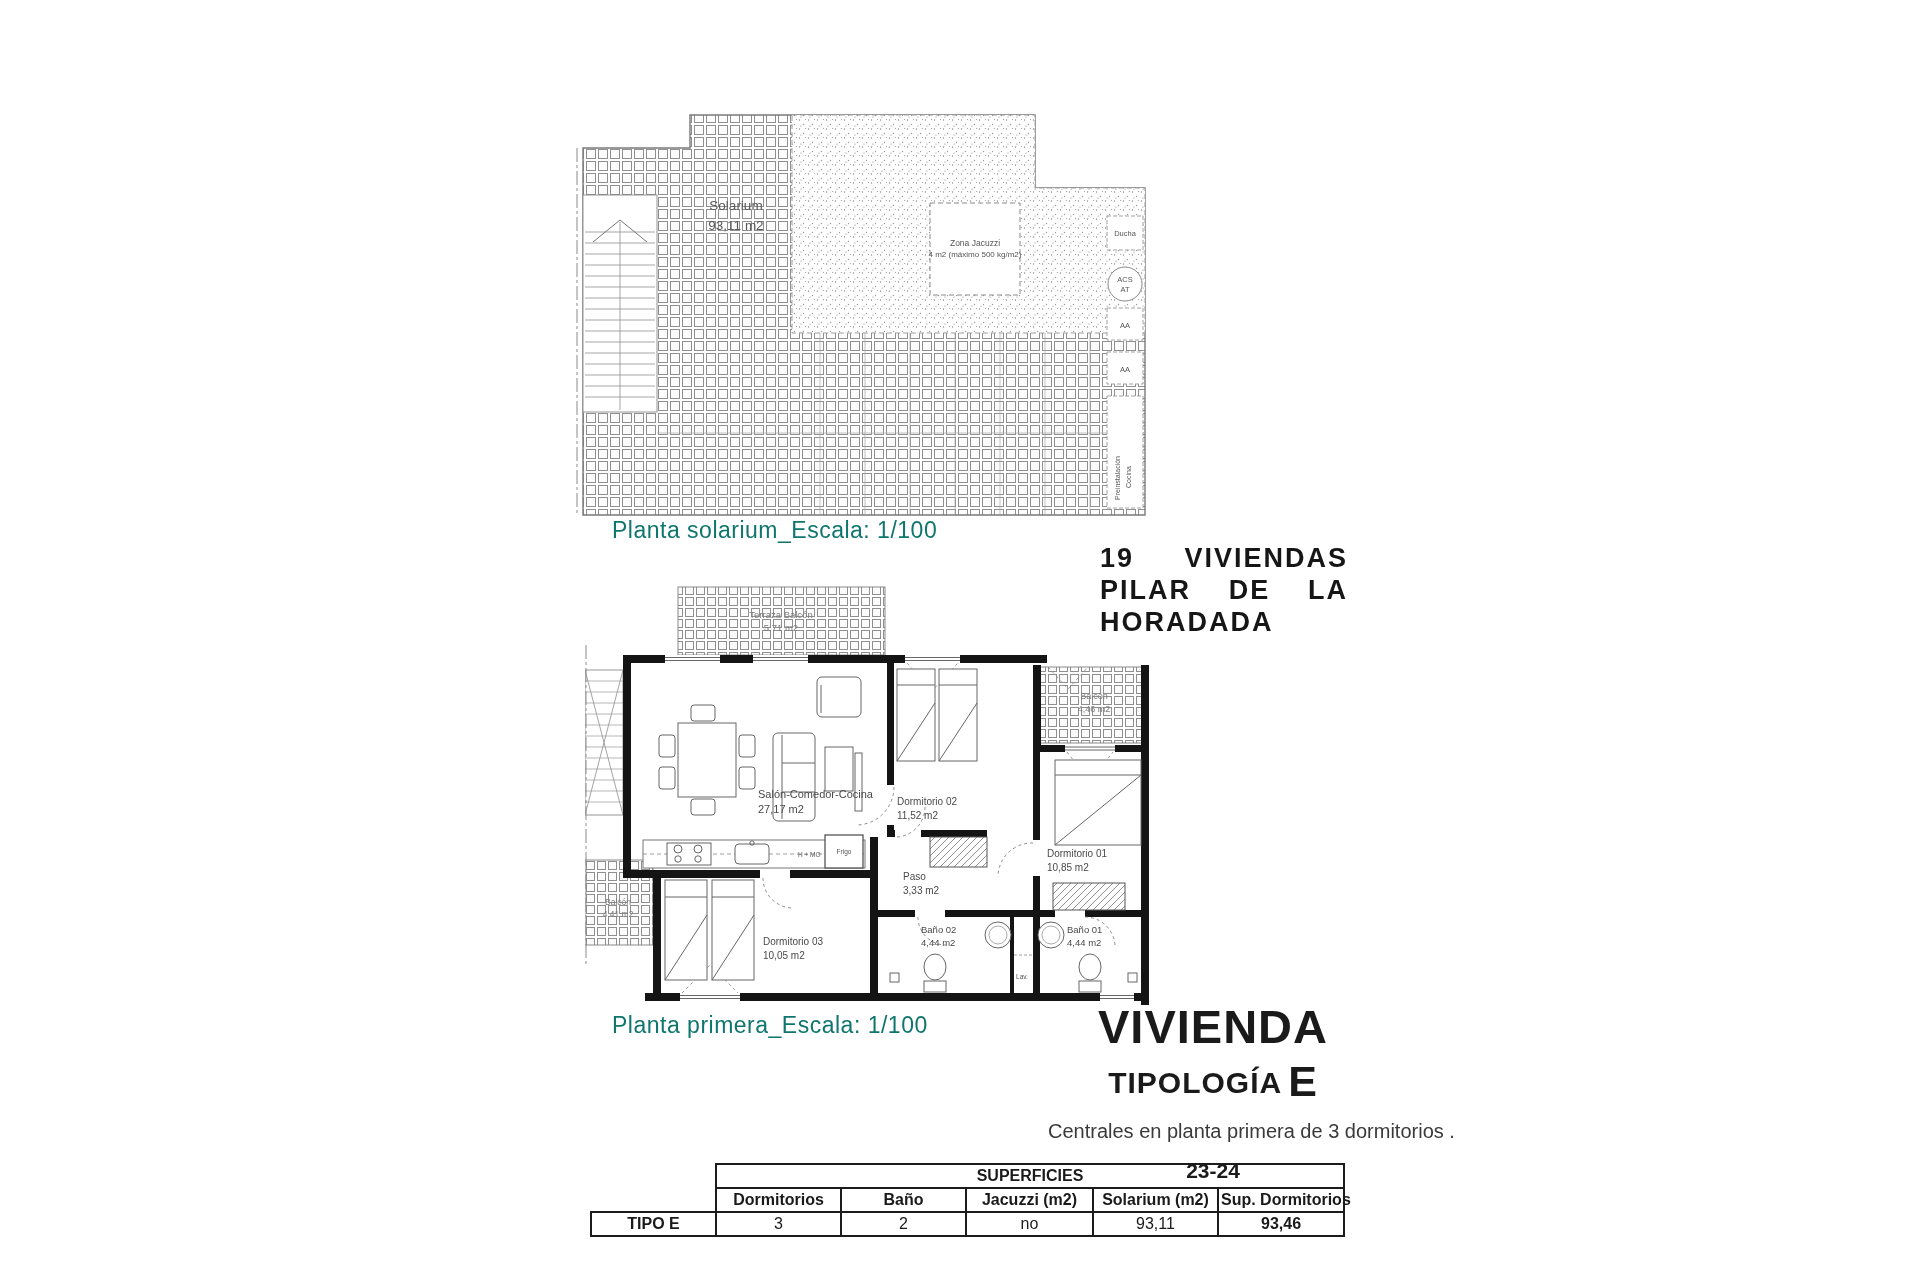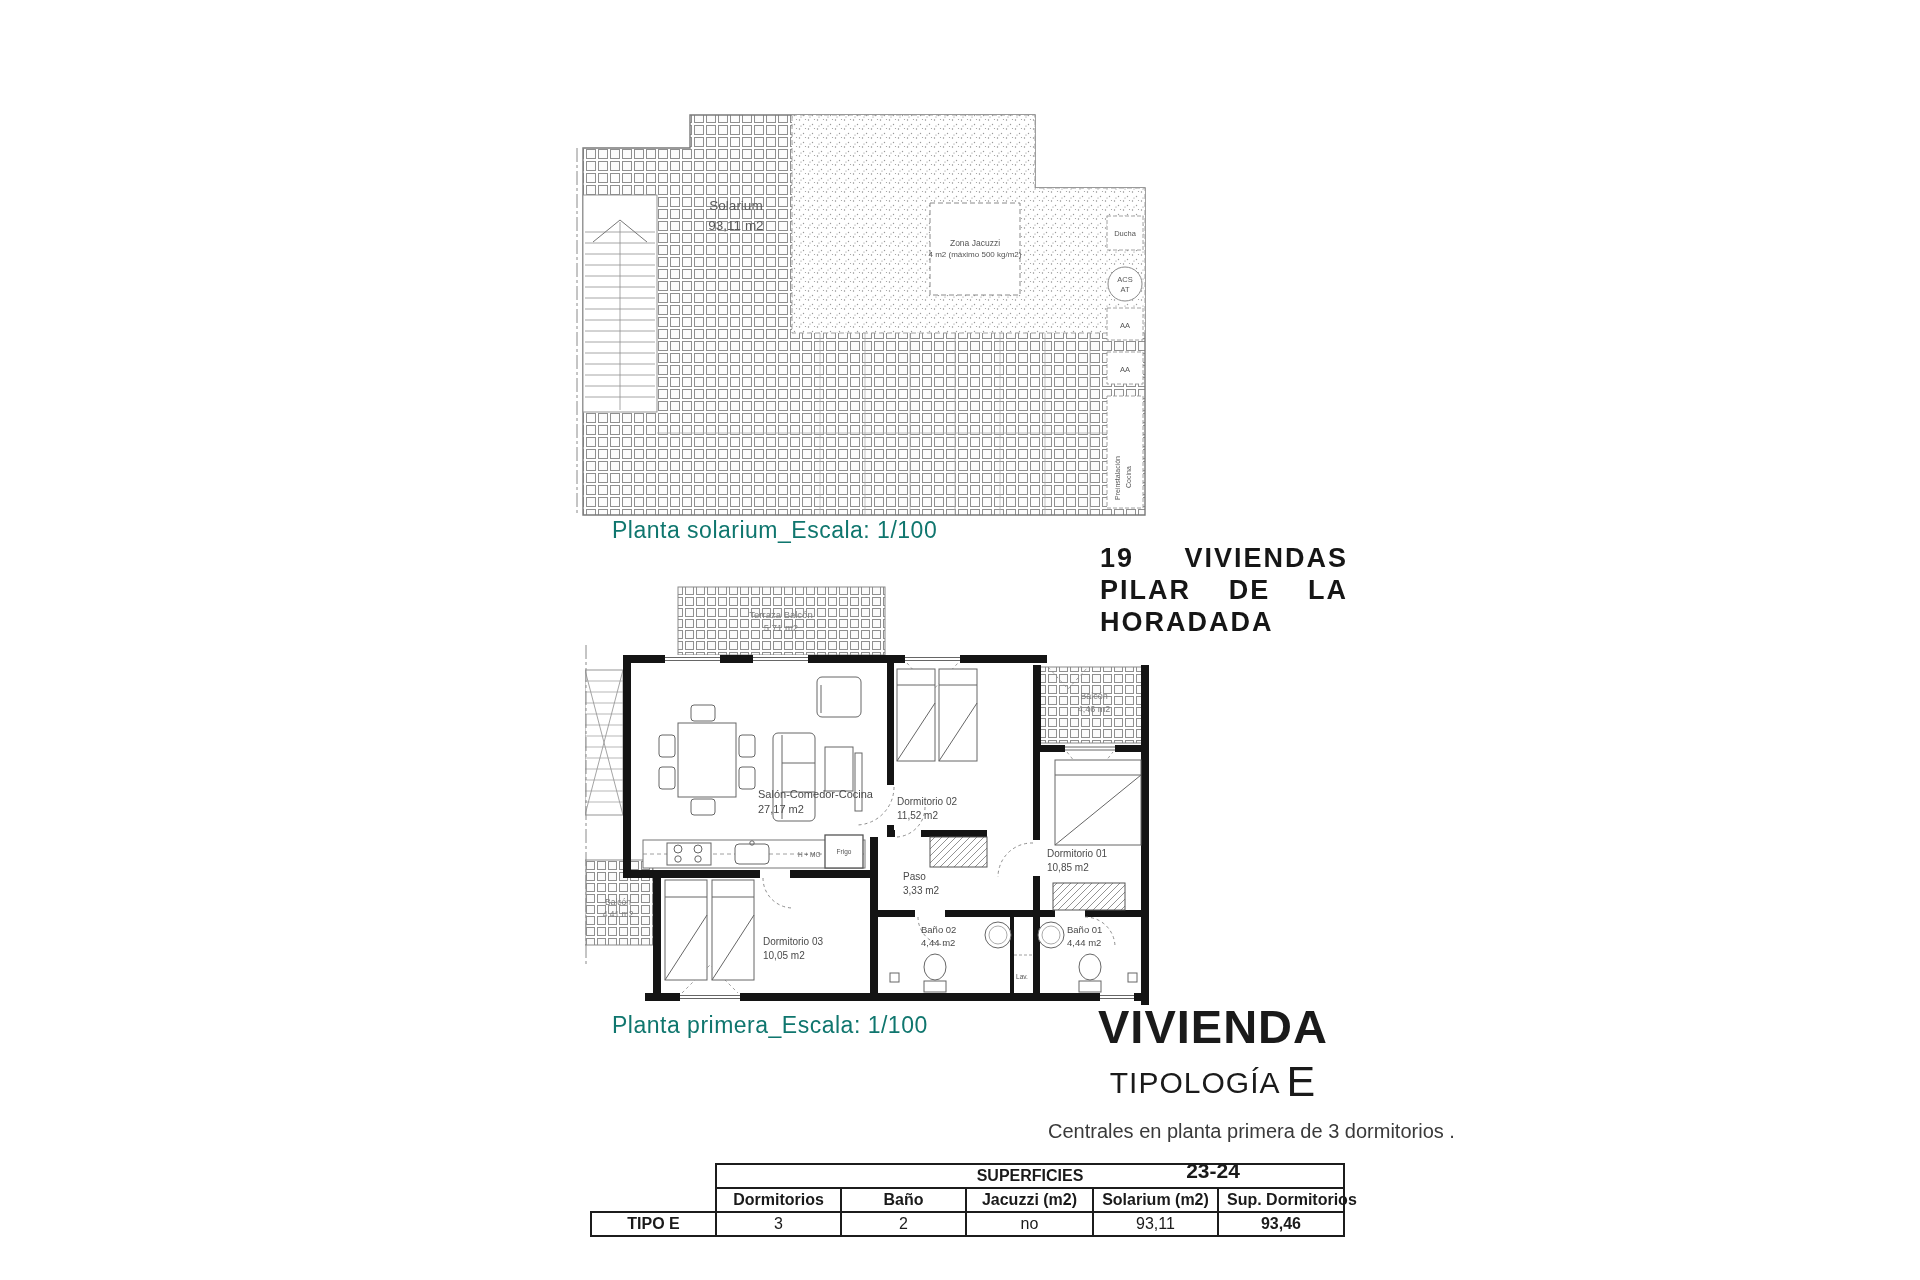--- a/index.html
+++ b/index.html
@@ -13,29 +13,29 @@
   }
   
   .project-title{width:248px;}
   .project-title .tl{
     display:block;font-size:27px;font-weight:bold;color:#161616;
     text-align:justify;text-align-last:justify;line-height:32px;letter-spacing:2px;
   }
   
   .typo{width:330px;text-align:center;}
   .typo .t1{font-size:47px;font-weight:bold;letter-spacing:1px;line-height:48px;}
-  .typo .t2{font-size:30px;font-weight:normal;letter-spacing:1px;margin-top:6px;}
+  .typo .t2{font-size:30px;font-weight:bold;letter-spacing:1px;margin-top:6px;}
   .typo .t2 .big-e{font-size:43px;vertical-align:-3px;margin-left:6px;}
   .typo .t3{font-size:20px;color:#3a3a3a;margin-top:14px;white-space:nowrap;}
   .typo .t4{font-size:21px;font-weight:bold;margin-top:16px;}
   
   table.sup{border-collapse:collapse;table-layout:fixed;}
   table.sup td{
     border:2px solid #1c1c1c;height:22px;text-align:center;vertical-align:middle;
-    font-size:16px;padding:0 8px;white-space:nowrap;
+    font-size:16px;padding:0 2px;white-space:nowrap;
   }
   table.sup td.nob{border:none;}
   table.sup td.hd{font-weight:bold;}
   svg text{font-family:"Liberation Sans", sans-serif;}
 </style>
 </head>
 <body>
 
 <svg class="abs" style="left:573px;top:100px;" width="600" height="430" viewBox="0 0 600 430">
   <defs>

